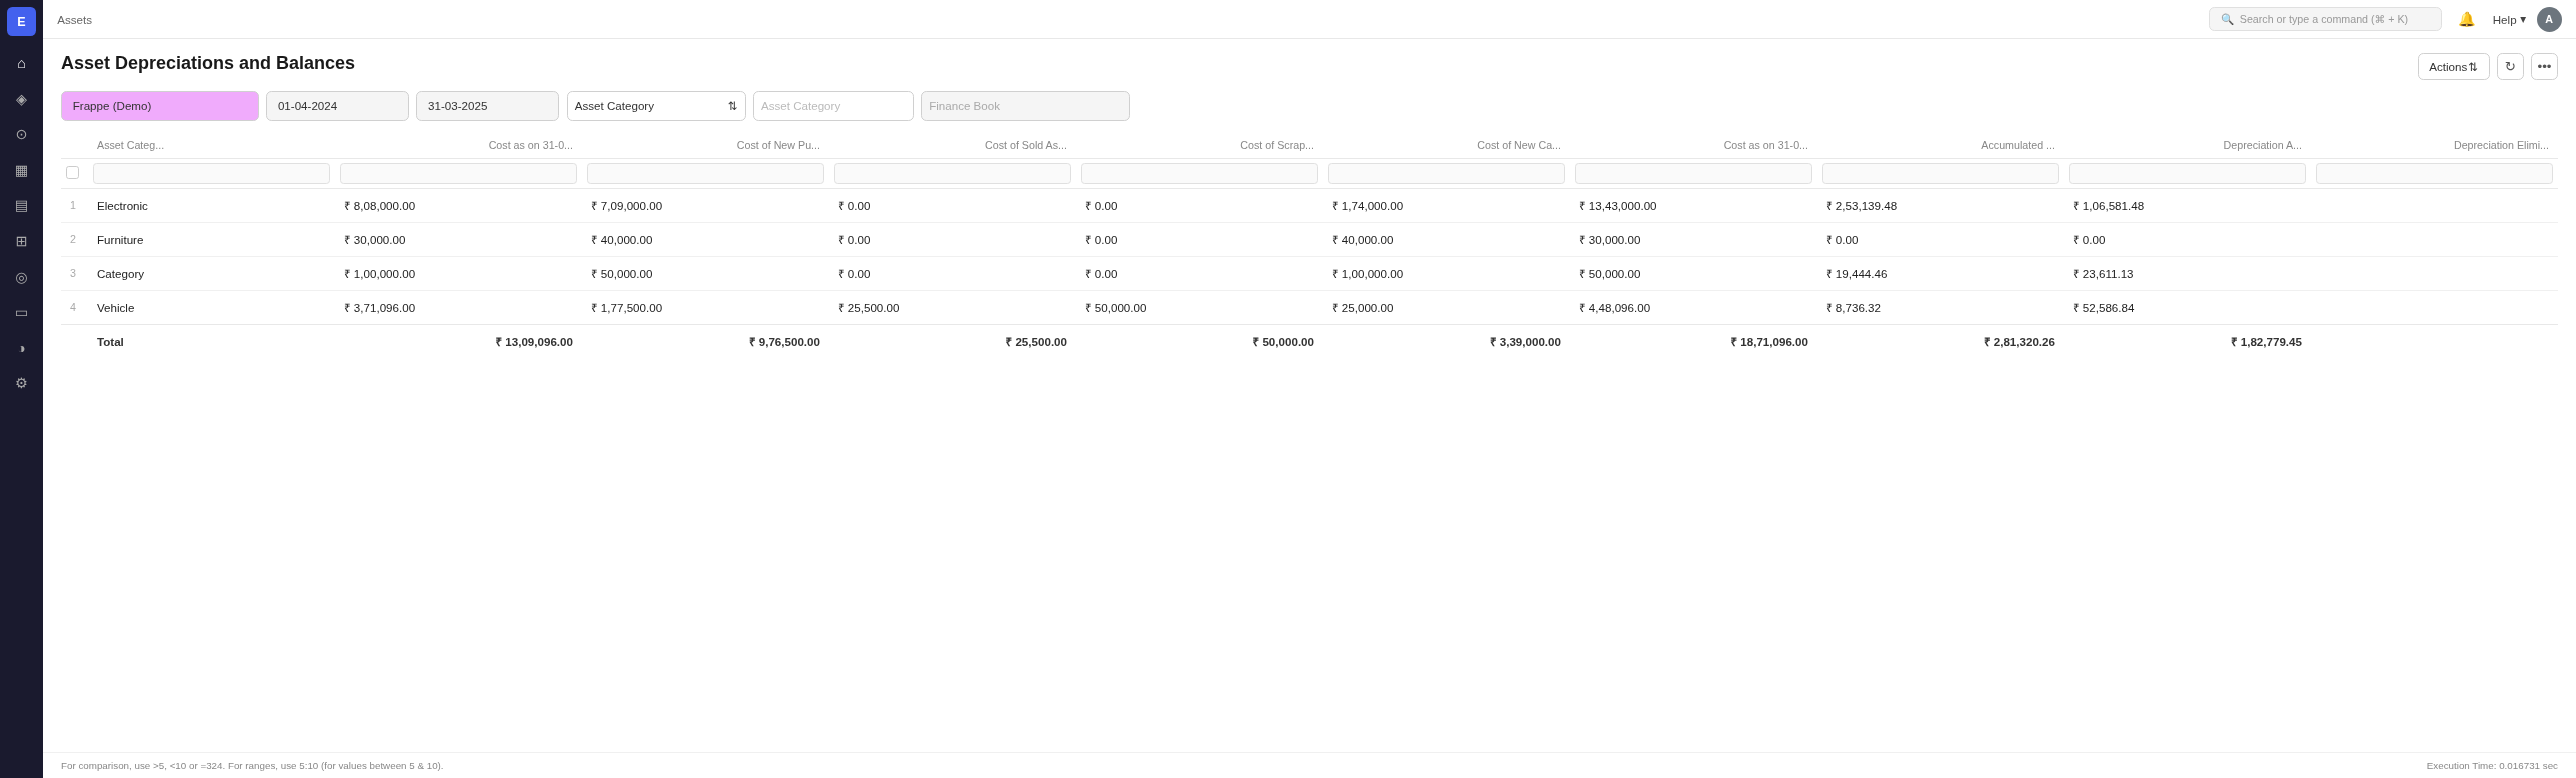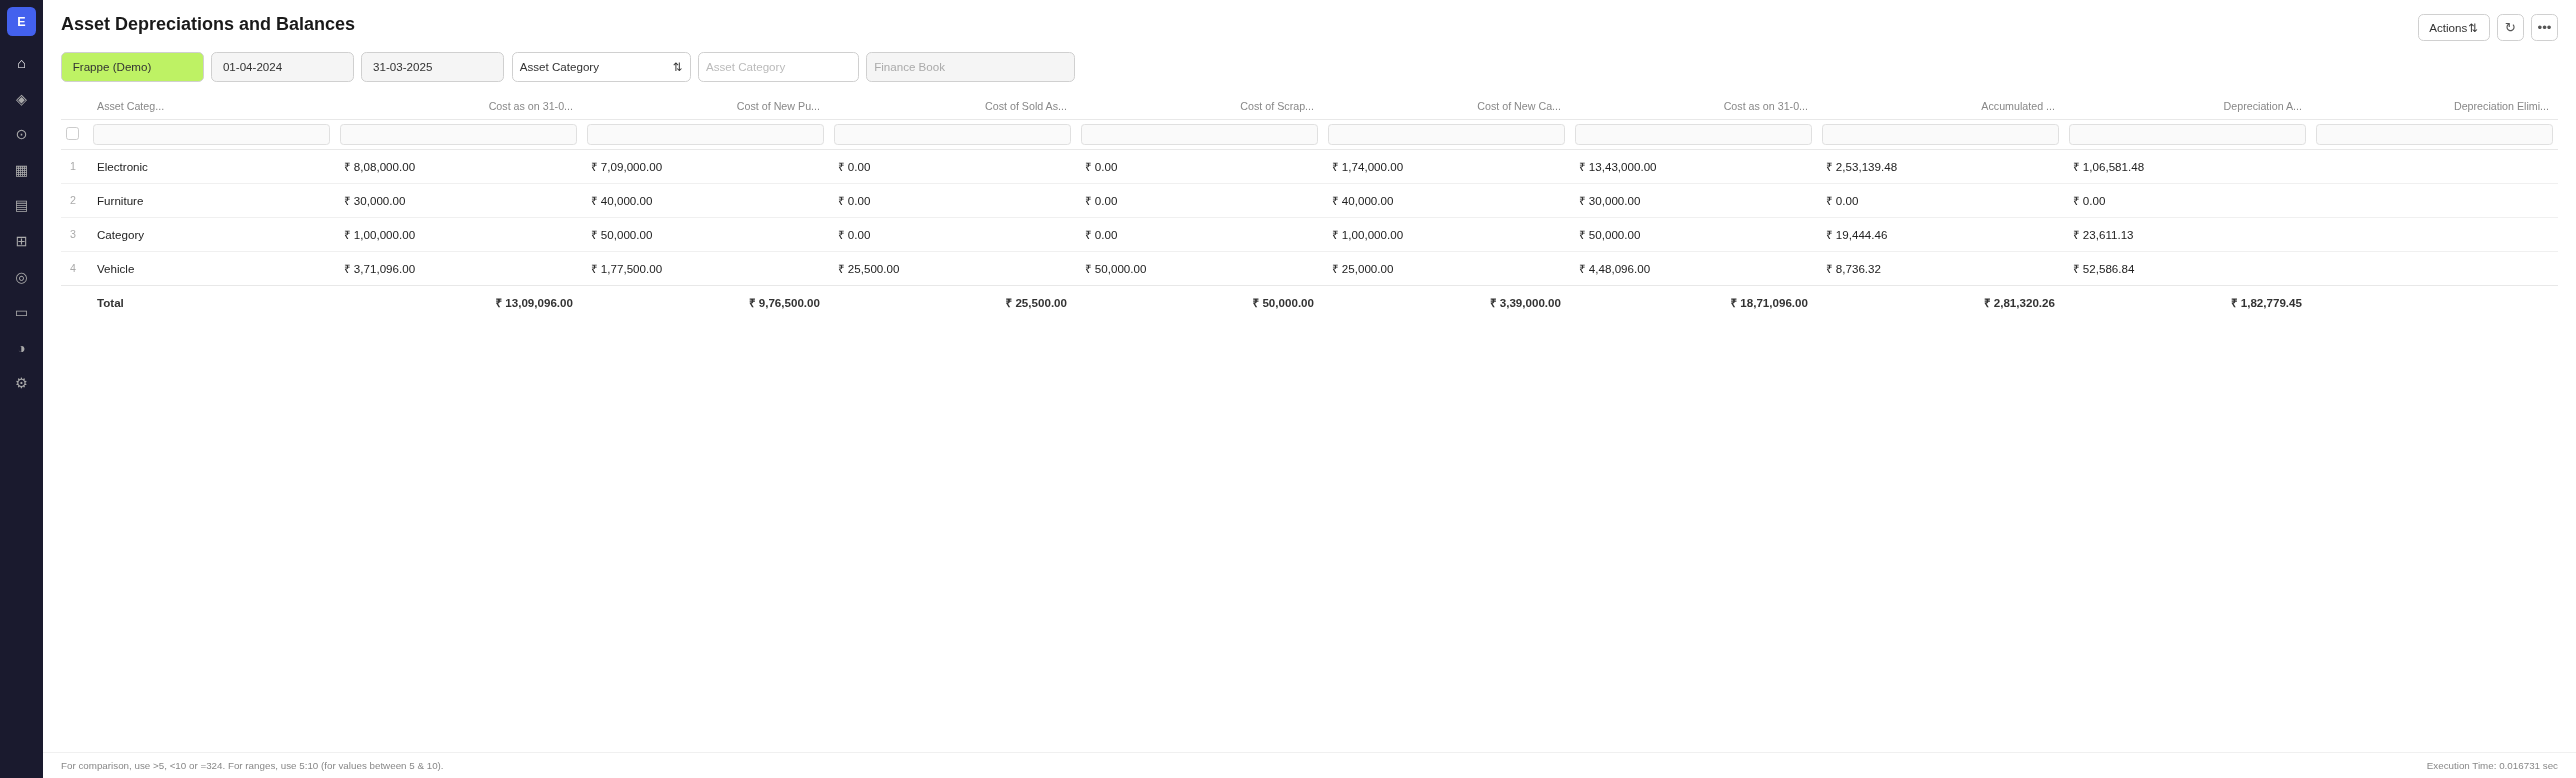--- a/index.html
+++ b/index.html
@@ -160,21 +160,21 @@
     .filter-input {
       height: 30px;
       border: 0.9px solid #d0d0d0;
       border-radius: 5.4px;
       padding: 0 10.7px;
       font-size: 11.6px;
       color: #333;
       background: #fff;
       outline: none;
     }
-    .filter-input.company { width: 143px; background: #bef264; }
+    .filter-input.company { width: 198px; background: #f0abfc; }
     .filter-input.date { width: 143px; background: #f5f5f5; }
     .filter-select {
       height: 30px;
       border: 0.9px solid #d0d0d0;
       border-radius: 5.4px;
       padding: 0 7.2px;
       font-size: 11.6px;
       color: #333;
       background: #fff;
       outline: none;
@@ -282,20 +282,36 @@
   <div class="sidebar-icon">▤</div>
   <div class="sidebar-icon">⊞</div>
   <div class="sidebar-icon">◎</div>
   <div class="sidebar-icon">▭</div>
   <div class="sidebar-icon">◑</div>
   <div class="sidebar-icon">⚙</div>
 </div>
 
 <div class="main-content">
 
+  <div class="topbar">
+    <span class="topbar-title">Assets</span>
+    <div class="topbar-spacer"></div>
+    <div class="search-bar">
+      <span>🔍</span>
+      <span style="color:#999;font-size:10.7px;">Search or type a command (⌘ + K)</span>
+    </div>
+    <div class="topbar-bell">🔔</div>
+    <div class="topbar-help">
+      <span>Help</span>
+      <span>▾</span>
+    </div>
+    <div class="topbar-avatar">
+      <span>A</span>
+    </div>
+  </div>
 
   <div class="page-header">
     <h1 class="page-title">Asset Depreciations and Balances</h1>
     <div class="header-actions">
       <button class="btn-actions">
         <span>Actions</span>
         <span>⇅</span>
       </button>
       <button class="btn-icon">
         <span>↻</span>

